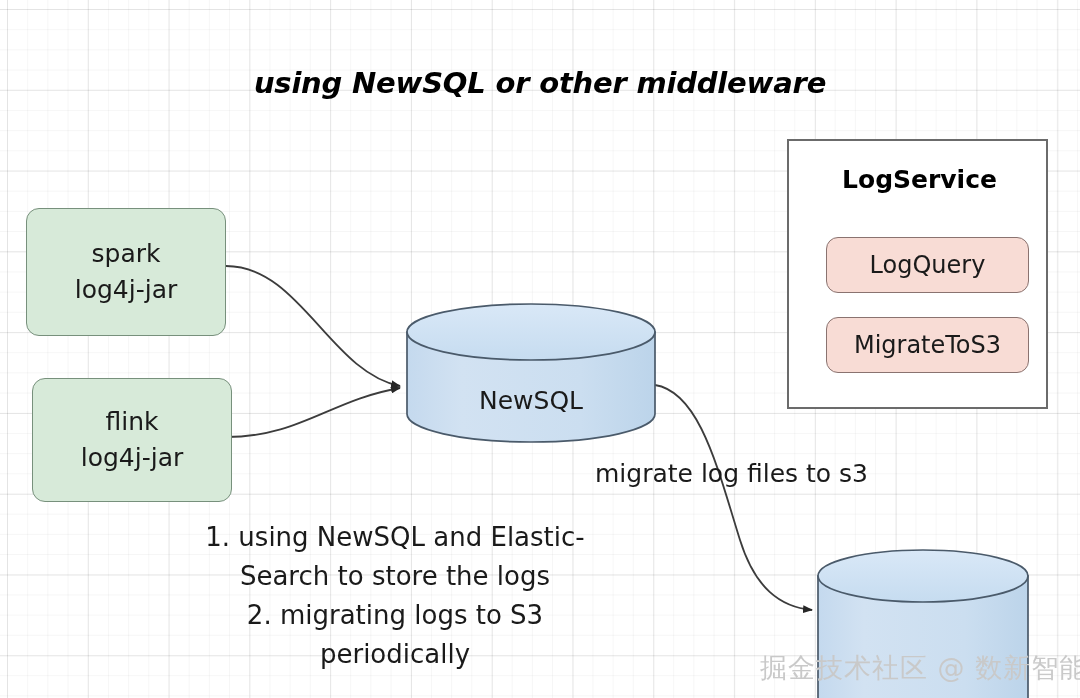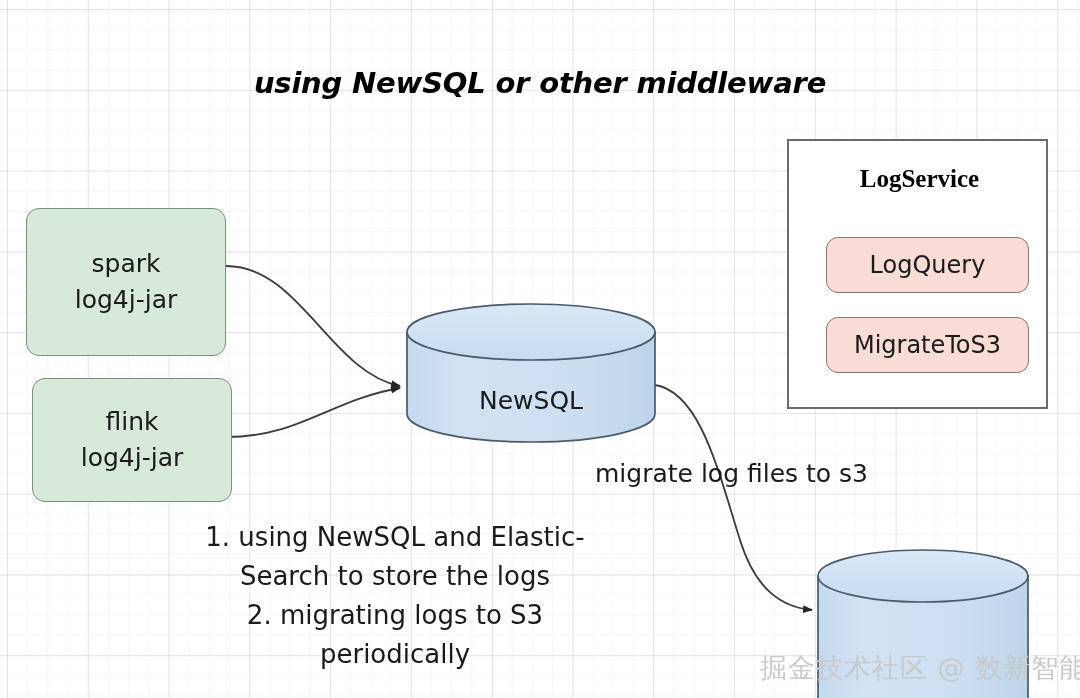--- a/index.html
+++ b/index.html
@@ -67,21 +67,21 @@
     border: 1.6px solid #77907c;
     border-radius: 13px;
     display: flex;
     flex-direction: column;
     align-items: center;
     justify-content: center;
     color: #1a1a1a;
     font-size: 25px;
     line-height: 36px;
   }
-  #box-spark { left: 26px;  top: 208px; width: 200px; height: 148px; }
+  #box-spark { left: 26px;  top: 208px; width: 200px; height: 128px; }
   #box-flink { left: 32px;  top: 378px; width: 200px; height: 124px; }
 
   
   #logservice-panel {
     position: absolute;
     left: 787px;
     top: 139px;
     width: 261px;
     height: 270px;
     box-sizing: border-box;
@@ -89,21 +89,20 @@
     border: 2px solid #6b6b6b;
   }
   #logservice-title {
     position: absolute;
     left: 0; top: 24px;
     width: 261px;
     text-align: center;
     font-size: 25px;
     font-weight: bold;
     color: #000000;
-    font-family: Liberation Serif, serif;
   }
   .svc-box {
     position: absolute;
     box-sizing: border-box;
     left: 37px;
     width: 203px;
     height: 56px;
     background: #f8dcd5;
     border: 1.6px solid #8a7370;
     border-radius: 12px;

